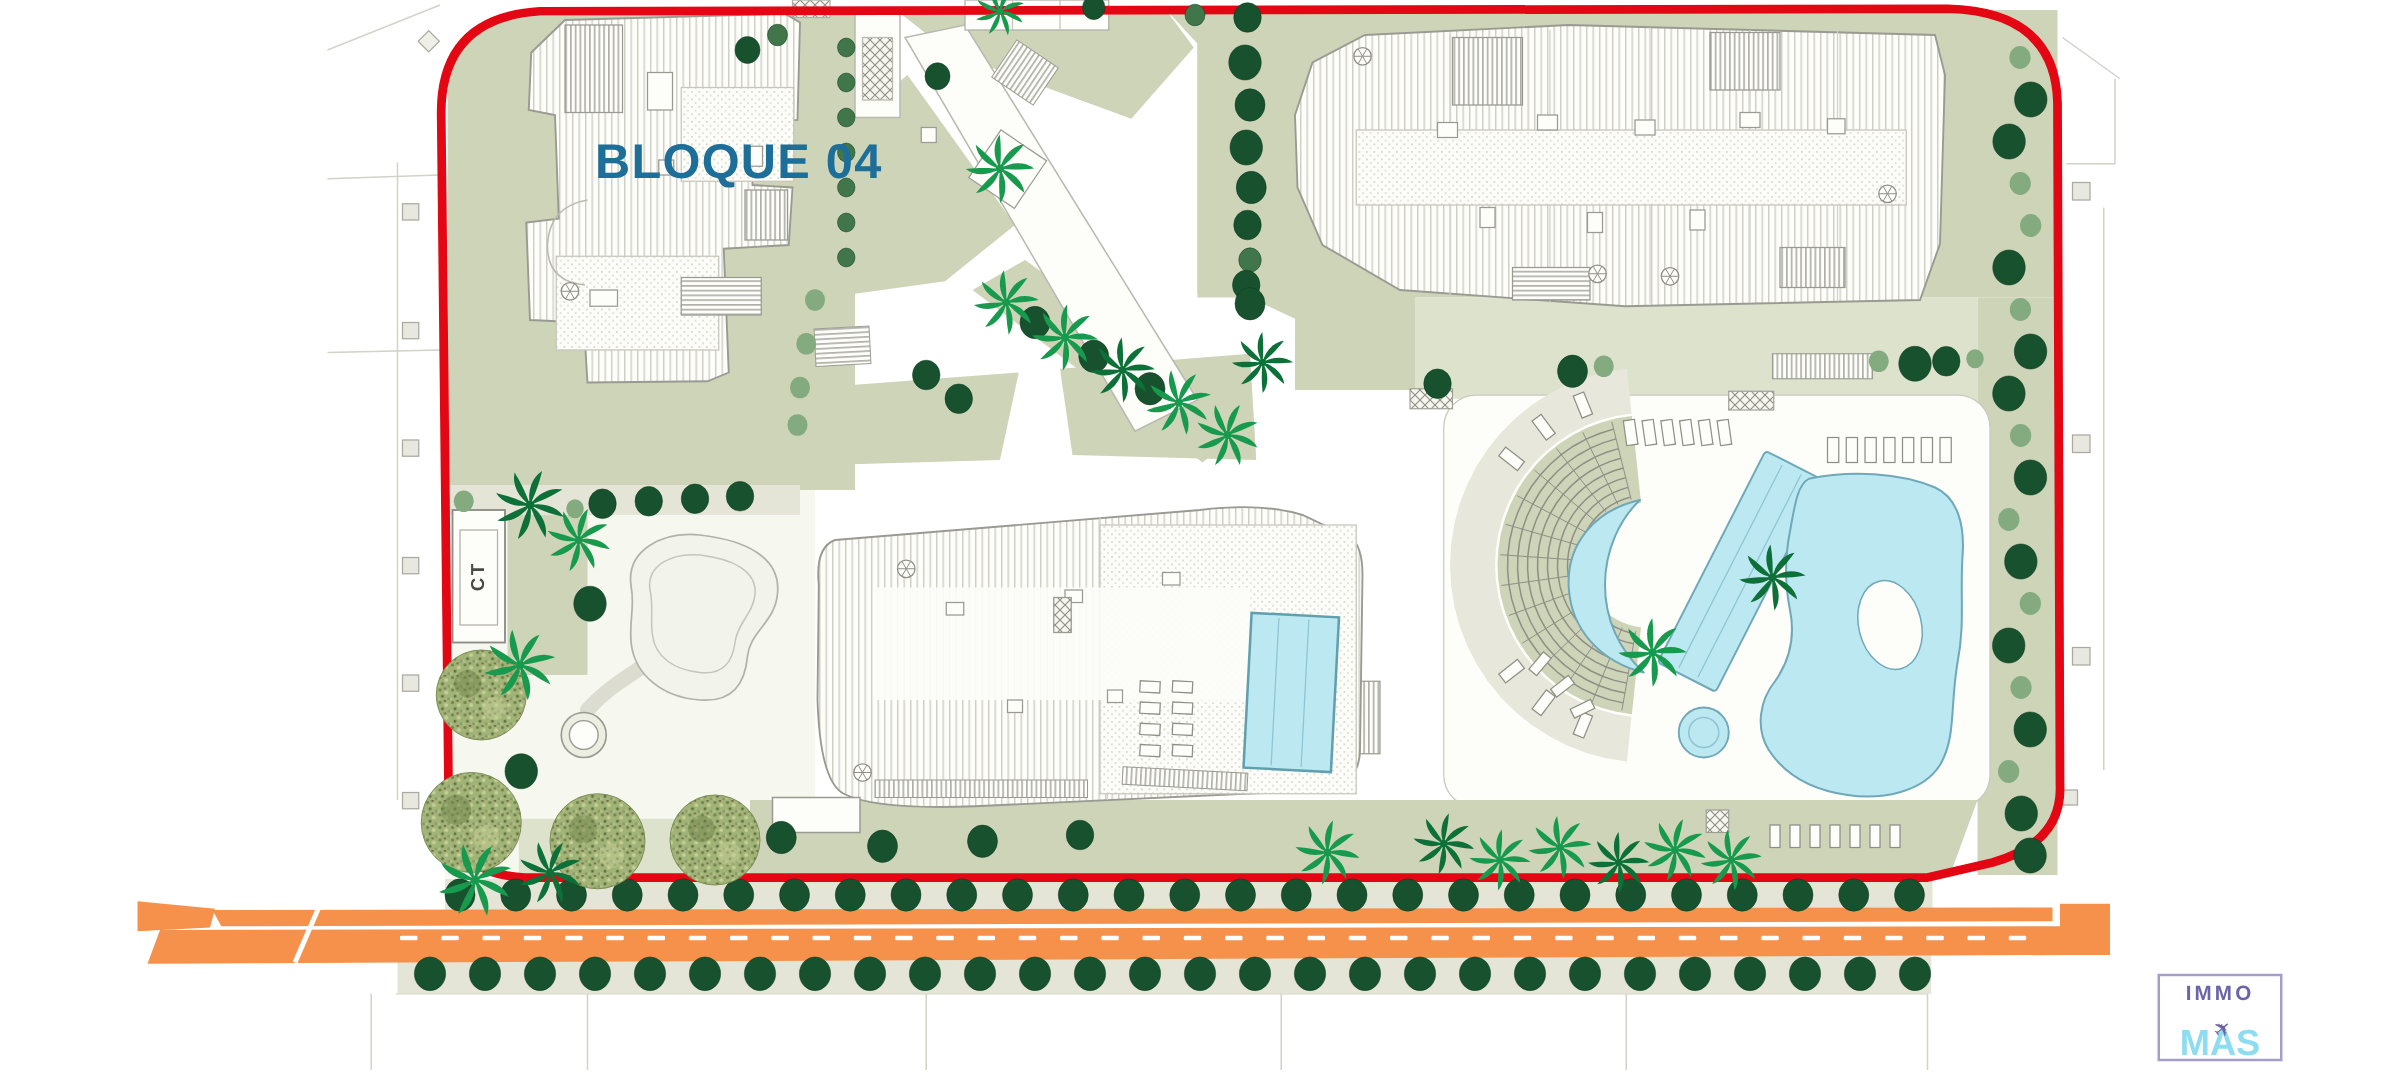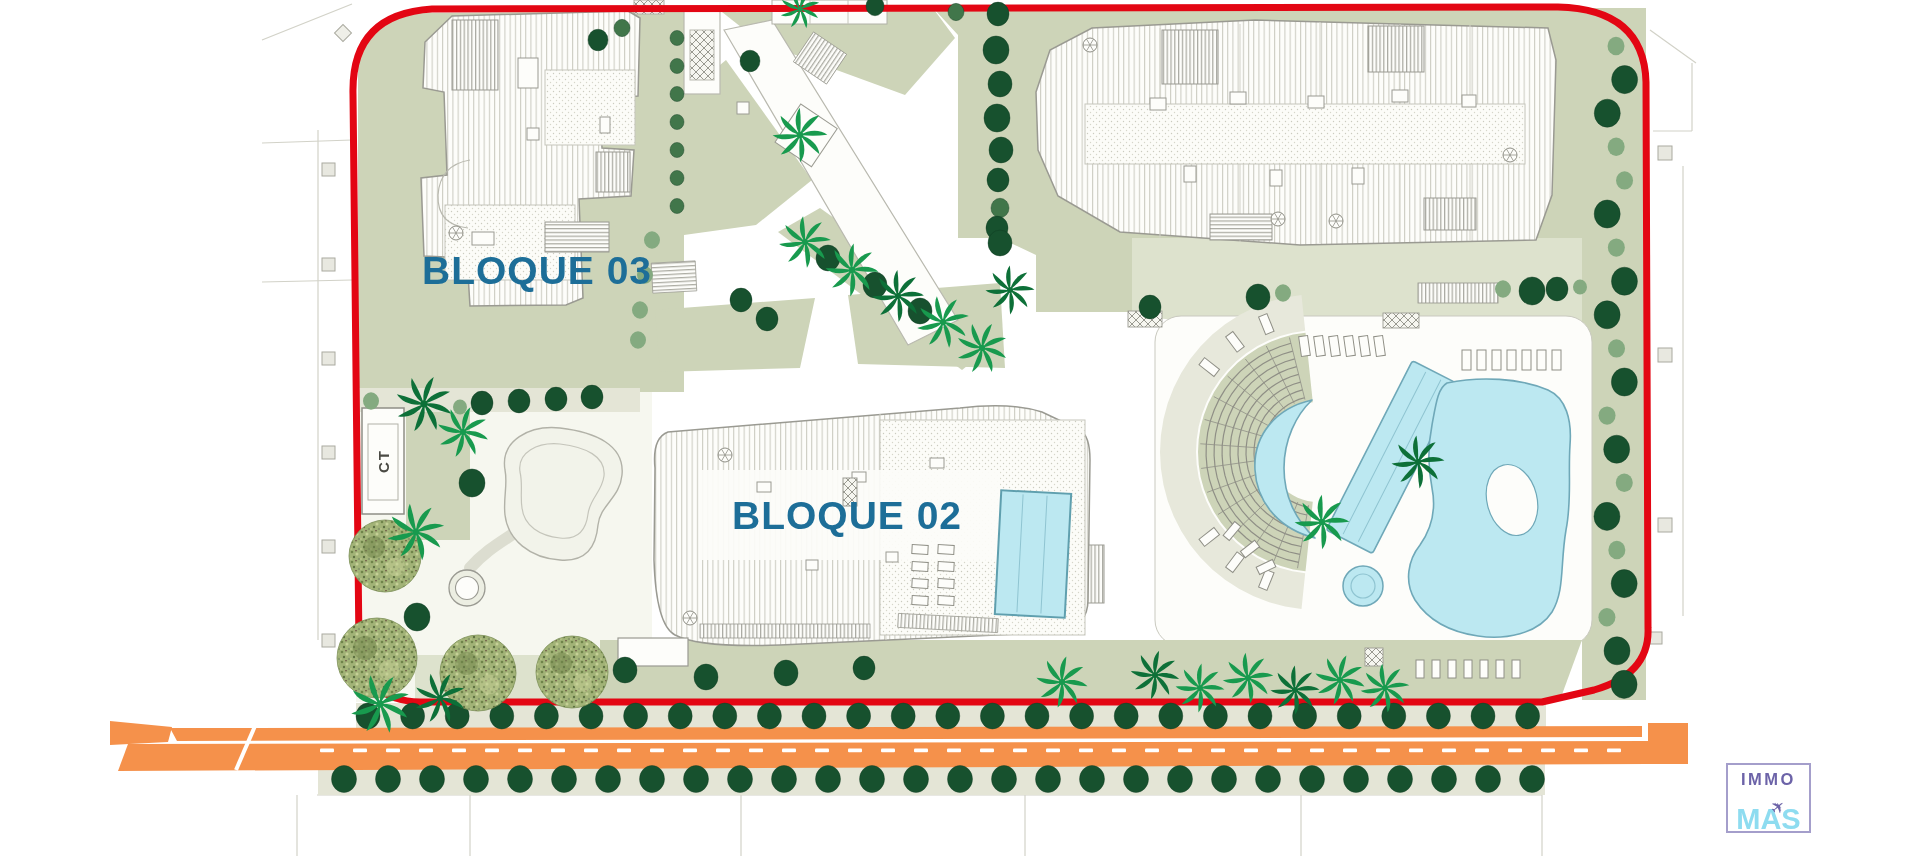--- a/index.html
+++ b/index.html
@@ -3,21 +3,21 @@
 <meta charset="utf-8">
 <style>
   html,body{margin:0;padding:0;background:#fff;}
   #stage{position:relative;width:1920px;height:860px;overflow:hidden;background:#fff;
          font-family:"Liberation Sans",sans-serif;}
   #plan{position:absolute;left:0;top:0;}
   .blk{position:absolute;font-weight:800;font-size:39px;letter-spacing:1px;
        color:var(--label-blue);white-space:nowrap;line-height:1;}
   #ct-label{position:absolute;left:383px;top:461px;transform:translate(-50%,-50%) rotate(-90deg);
        font-size:15px;letter-spacing:2px;color:#4a4a44;font-weight:600;}
-  #logo{position:absolute;left:1726px;top:763px;width:85px;height:70px;background:#fff;
+  #logo{position:absolute;left:1726px;top:779px;width:100px;height:70px;background:#fff;
         border:2.5px solid var(--logo-border);box-sizing:border-box;text-align:center;}
   #logo .l1{margin-top:5px;font-size:16.5px;font-weight:700;letter-spacing:2.5px;color:var(--logo-purple);line-height:1.1;}
   #logo .l2{font-size:29px;font-weight:700;letter-spacing:0px;color:var(--logo-cyan);line-height:1.0;margin-top:17px;}
   #logo .plane{position:absolute;left:43px;top:34px;font-size:17px;color:var(--logo-purple);
         transform:rotate(-40deg);line-height:1;}
 </style>
 </head>
 <body>
 
 <div id="stage">
@@ -517,22 +517,21 @@
         <use href="#palmSym" fill="#189a4e" transform="translate(1062 682) scale(0.9) rotate(120)"></use>
         <use href="#palmSym" fill="#0d7038" transform="translate(1155 675) scale(0.85) rotate(30)"></use>
         <use href="#palmSym" fill="#189a4e" transform="translate(1200 688) scale(0.85) rotate(24)"></use>
         <use href="#palmSym" fill="#189a4e" transform="translate(1248 678) scale(0.88) rotate(330)"></use>
         <use href="#palmSym" fill="#0d7038" transform="translate(1295 690) scale(0.85) rotate(335)"></use>
         <use href="#palmSym" fill="#189a4e" transform="translate(1340 680) scale(0.88) rotate(260)"></use>
         <use href="#palmSym" fill="#189a4e" transform="translate(1385 688) scale(0.85) rotate(239)"></use>
       </g>
 </svg>
 
-<div class="blk" style="left:732px;top:496px">BLOQUE 02</div>
-<div class="blk" style="left:422px;top:251px">BLOQUE 03</div>
+<div class="blk" style="left:476px;top:110px">BLOQUE 04</div>
 <div id="ct-label">CT</div>
 
 <div id="logo">
   <div class="l1">IMMO</div>
   <div class="l2">MAS</div>
   <span class="plane">✈</span>
 </div>
 </div>
 
 </body></html>

